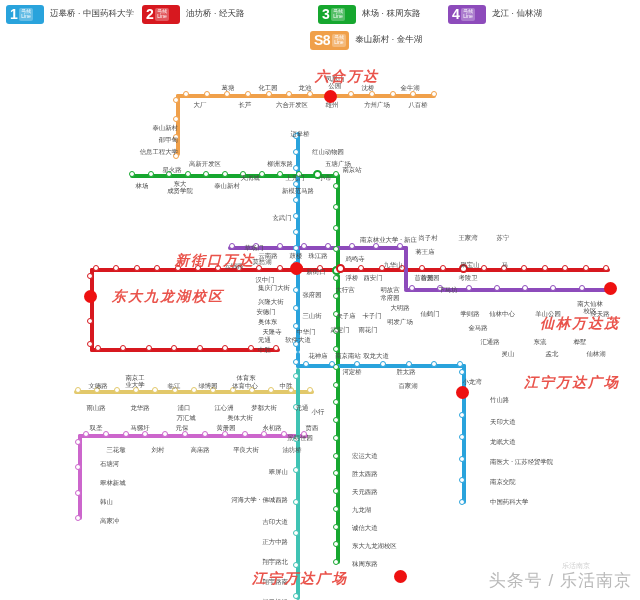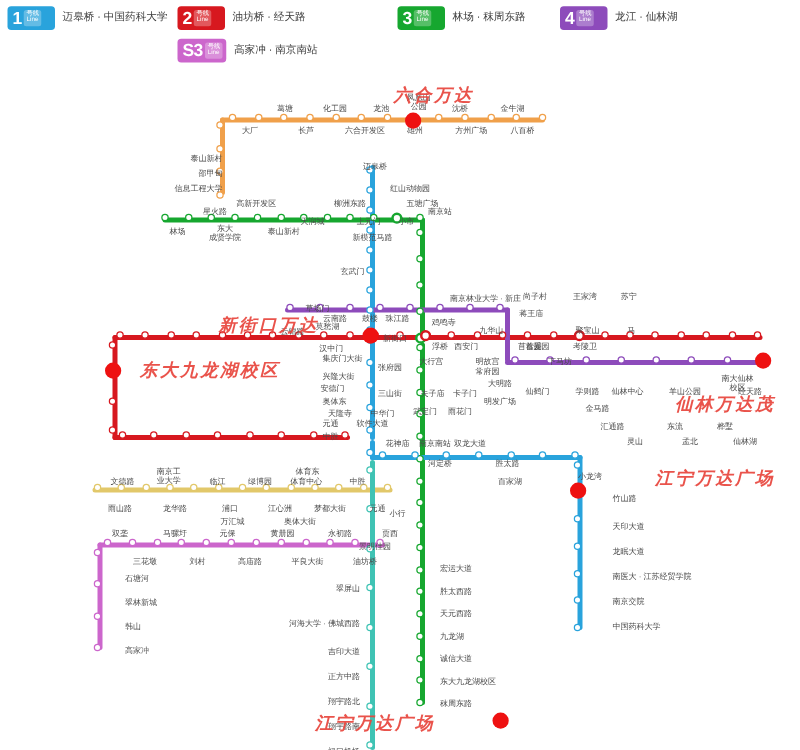--- a/index.html
+++ b/index.html
@@ -115,29 +115,29 @@
             <span class="num">4</span>
             <span class="cn">
               <span>号线</span>
               <span>Line</span>
             </span>
           </div>
           <span class="legend-text">龙江 · 仙林湖</span>
         </div>
       </div>
     <div class="legend-row r2">
-        <div class="legend-item" style="left: 142px; top: 0px;">
-          <div class="badge" style="background: rgb(204, 102, 204);">
-            <span class="num">S3</span>
+        <div class="legend-item" style="left: 310px; top: 0px;">
+          <div class="badge" style="background: rgb(240, 160, 74);">
+            <span class="num">S8</span>
             <span class="cn">
               <span>号线</span>
               <span>Line</span>
             </span>
           </div>
-          <span class="legend-text">高家冲 · 南京南站</span>
+          <span class="legend-text">泰山新村 · 金牛湖</span>
         </div>
       </div>
   </div>
 
   <div class="map">
 
     <div class="seg v" style="left:176px; top:38px; height:62px; background:#f0a04a;"></div>
     <div class="seg h" style="left:176px; top:38px; width:260px; background:#f0a04a;"></div>
 
     <div class="seg h" style="left:130px; top:118px; width:210px; background:#16a72f;"></div>
@@ -494,14 +494,18 @@
     <div id="annos">
         <div class="anno" style="left: 315px; top: 12px;">六合万达</div>
         <div class="anno" style="left: 175px; top: 196px;">新街口万达</div>
         <div class="anno" style="left: 112px; top: 232px;">东大九龙湖校区</div>
         <div class="anno" style="left: 540px; top: 259px;">仙林万达茂</div>
         <div class="anno" style="left: 524px; top: 318px;">江宁万达广场</div>
         <div class="anno" style="left: 252px; top: 514px;">江宁万达广场</div>
       </div>
   </div>
 
+  <div class="watermark">
+    <span class="sub">乐活南京</span>
+    <span>头条号 / 乐活南京</span>
+  </div>
 
 </div>
 
 </body></html>

